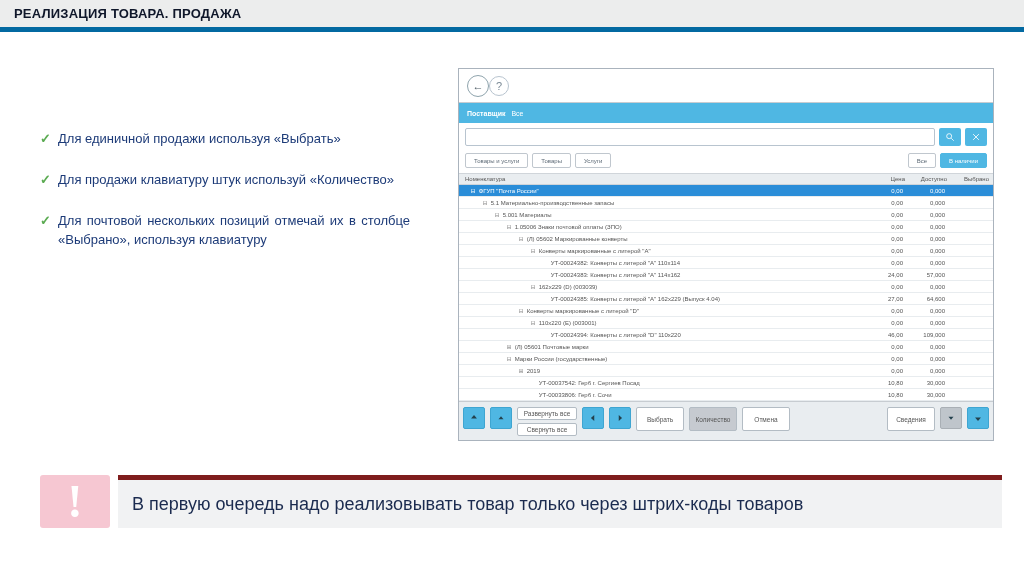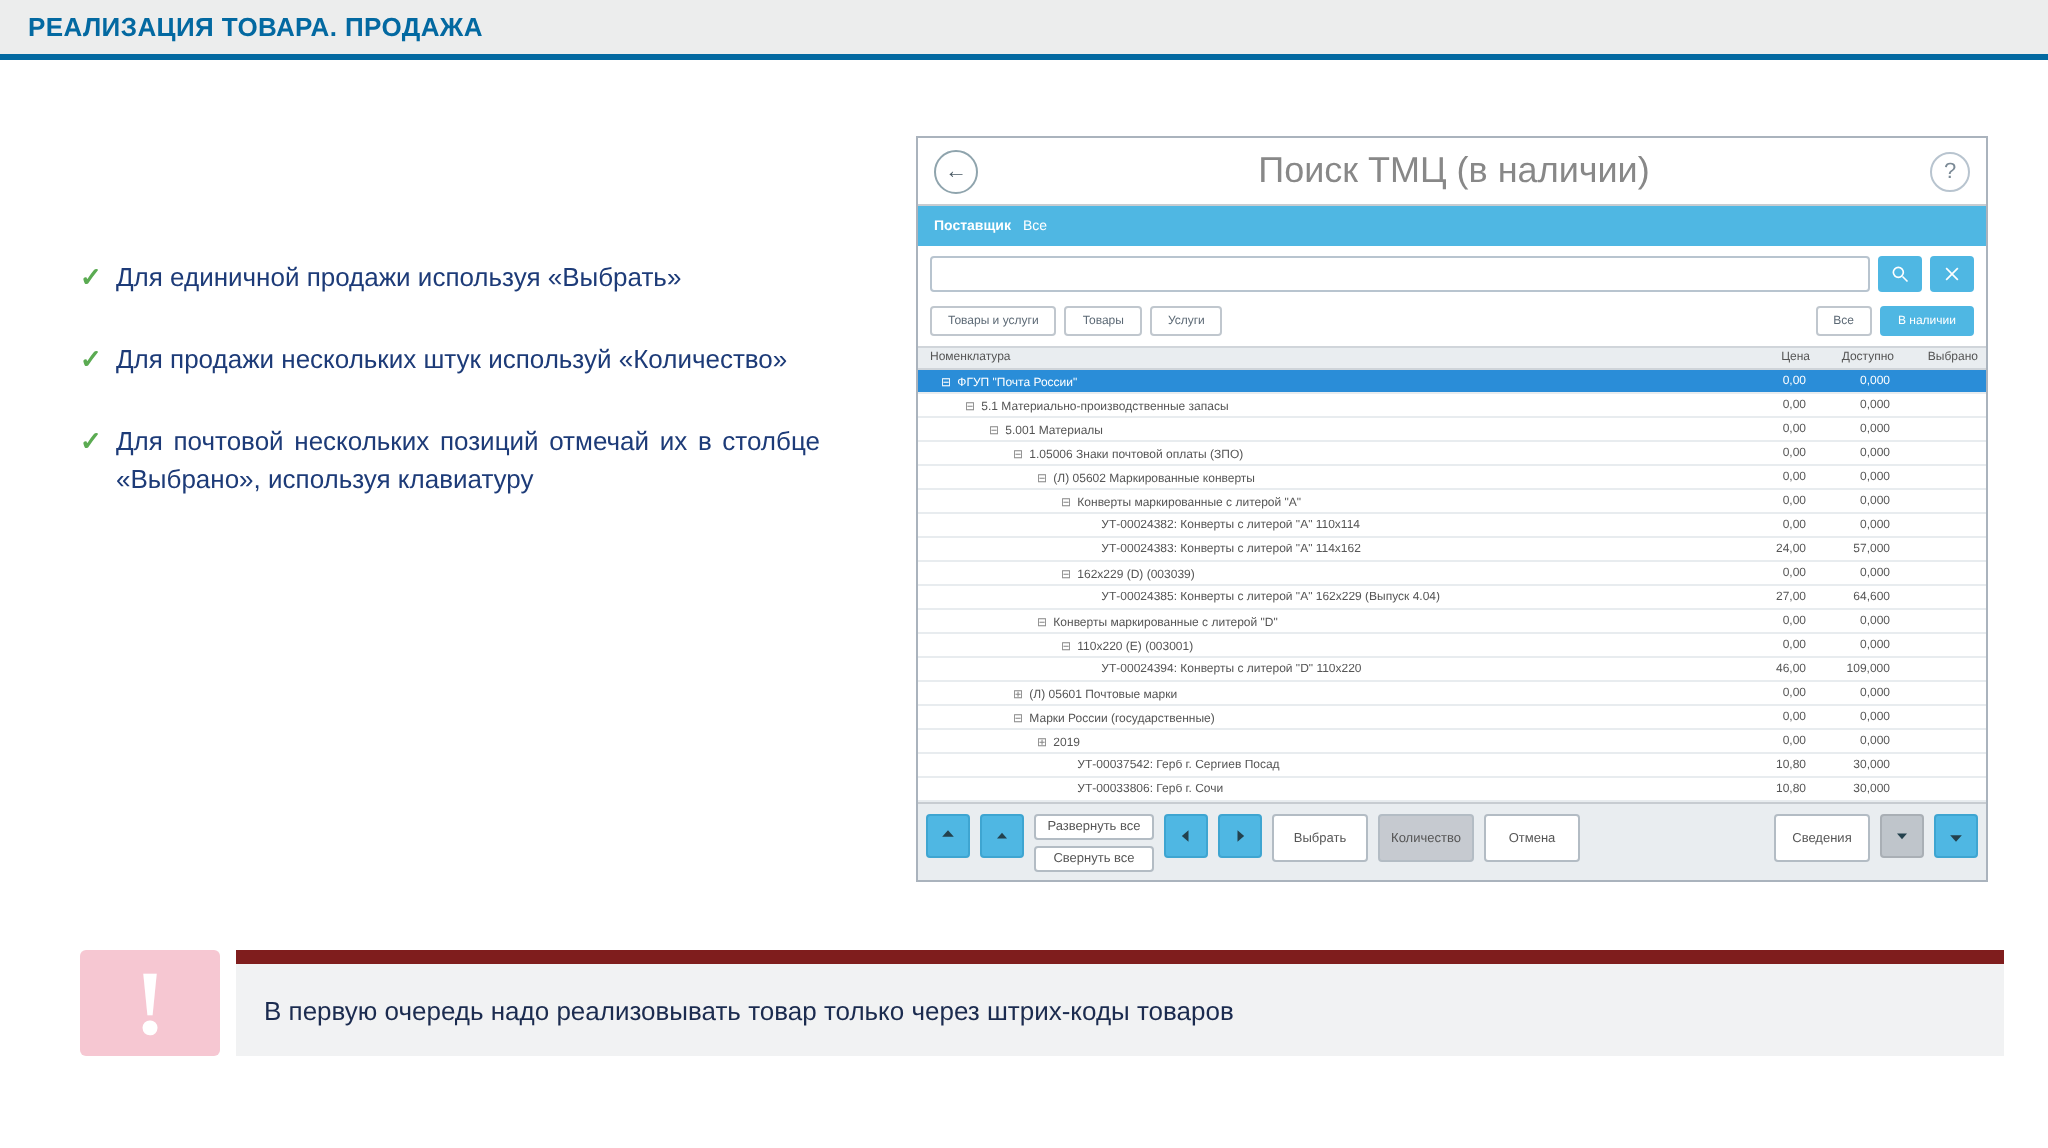--- a/index.html
+++ b/index.html
@@ -5,25 +5,25 @@
   * { box-sizing: border-box; margin: 0; padding: 0; }
   body {
     width: 1024px; height: 574px;
     font-family: Arial, sans-serif;
     background: #fff;
     overflow: hidden;
     position: relative;
   }
   .slide-header {
     background: #eceded;
-    border-bottom: 3px solid #0369a1;
+    border-bottom: 5px solid #0369a1;
     padding: 6px 14px;
     font-weight: bold;
     font-size: 13px;
-    color: #0369a1;
+    color: #0f172a;
     letter-spacing: 0.2px;
   }
   .content {
     position: absolute;
     left: 40px; top: 130px; width: 370px;
   }
   .bullet {
     display: flex;
     margin-bottom: 22px;
     font-size: 13px;
@@ -162,50 +162,49 @@
     border-radius: 3px;
     margin-right: 8px;
   }
   .warn-icon span {
     color: #fff; font-size: 46px; font-weight: bold;
     font-family: Georgia, serif;
   }
   .warn-text {
     flex:1;
     background: #f1f2f3;
-    border-top: 7px solid #7f1d1d;
+    border-top: 5px solid #7f1d1d;
     display:flex; align-items:center;
     padding: 0 14px;
-    font-size: 13px; color:#1b2b4f;
+    font-size: 18px; color:#1b2b4f;
   }
 </style>
 </head>
 <body>
 
 <div class="slide-header">РЕАЛИЗАЦИЯ ТОВАРА. ПРОДАЖА</div>
 
 <div class="content">
   <div class="bullet">
     <div class="check">✓</div>
     <div class="bullet-text">Для единичной продажи используя «Выбрать»</div>
   </div>
   <div class="bullet">
     <div class="check">✓</div>
-    <div class="bullet-text">Для продажи нескольких штук используй «Количество»</div>
+    <div class="bullet-text">Для продажи клавиатуру штук используй «Количество»</div>
   </div>
   <div class="bullet">
     <div class="check">✓</div>
     <div class="bullet-text">Для почтовой нескольких позиций отмечай их в столбце «Выбрано», используя клавиатуру</div>
   </div>
 </div>
 
 <div class="shot">
   <div class="shot-titlebar">
     <div class="shot-back">←</div>
-    <div class="shot-title">Поиск ТМЦ (в наличии)</div>
     <div class="shot-help">?</div>
   </div>
   <div class="shot-supplier">
     <span class="lbl">Поставщик</span>
     <span>Все</span>
   </div>
   <div class="shot-search-row">
     <div class="shot-search-input"></div>
     <div class="shot-icon-btn">
       <svg viewBox="0 0 24 24">

